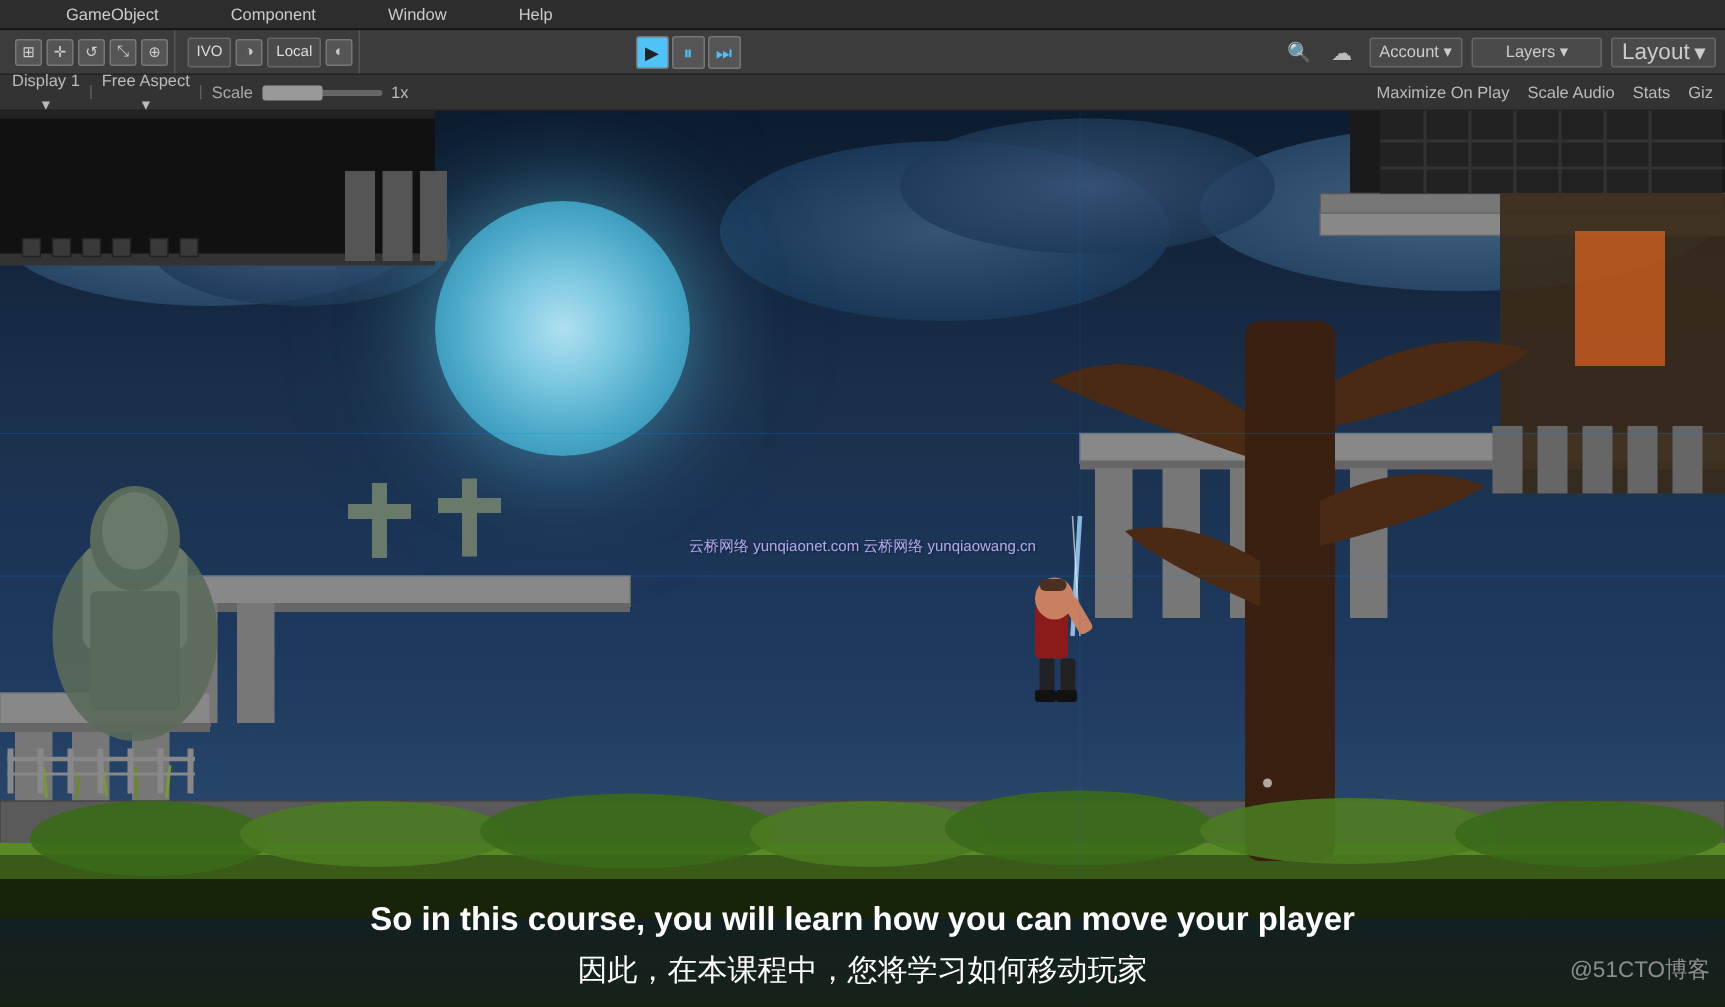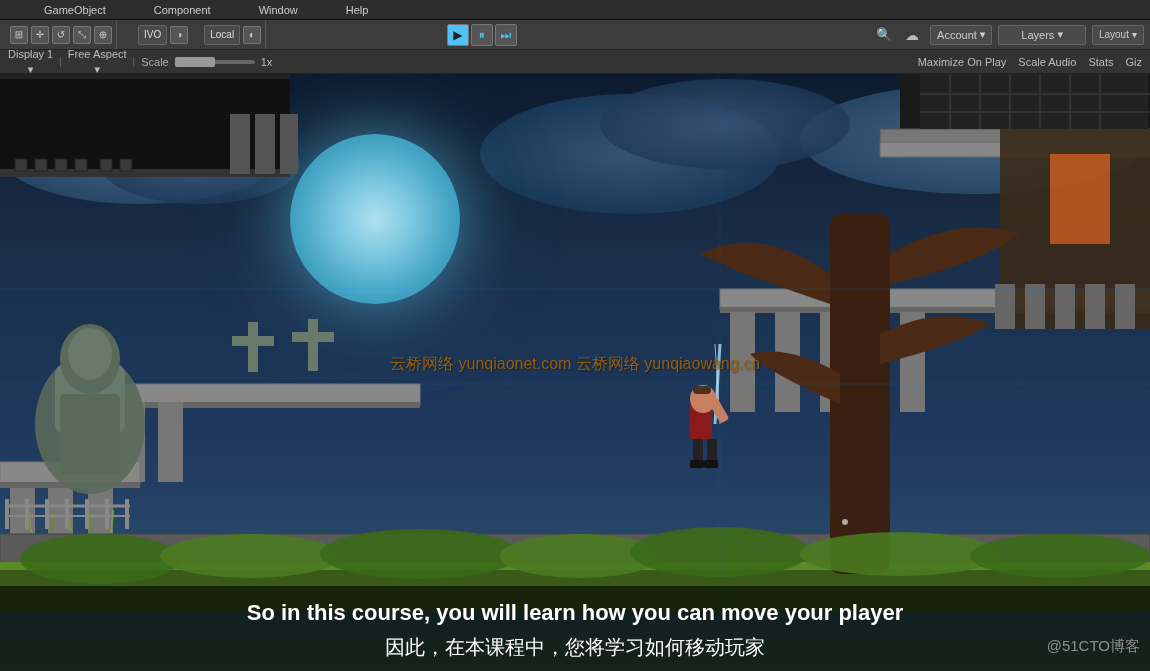--- a/index.html
+++ b/index.html
@@ -38,21 +38,20 @@
       background: #4a4a4a;
       border: 1px solid #666;
       color: #ddd;
       font-size: 10px;
       padding: 2px 5px;
       cursor: pointer;
       border-radius: 2px;
       height: 20px;
       display: flex;
       align-items: center;
-      margin-left: 13px;
     }
 
     .tb-icon {
       width: 18px;
       height: 18px;
       background: #555;
       border: 1px solid #777;
       border-radius: 2px;
       display: flex;
       align-items: center;
@@ -123,21 +122,21 @@
       border: 1px solid #666;
       border-radius: 2px;
       height: 20px;
     }
 
     .layout-btn {
       display: flex;
       align-items: center;
       gap: 3px;
       color: #ccc;
-      font-size: 10px;
+      font-size: 15px;
       cursor: pointer;
       padding: 2px 6px;
       background: #4a4a4a;
       border: 1px solid #666;
       border-radius: 2px;
       height: 20px;
     }
 
     
     #second-bar {
@@ -245,22 +244,22 @@
     .cloud3 { top: 10px; left: 800px; width: 350px; height: 110px; background: radial-gradient(ellipse, #4a6a8a 0%, #2a4a6a 70%); opacity: 0.9; }
     .cloud4 { top: 50px; left: 100px; width: 200px; height: 80px; background: radial-gradient(ellipse, #3a5578 0%, #1e3a58 70%); opacity: 0.8; }
     .cloud5 { top: 5px; left: 600px; width: 250px; height: 90px; background: radial-gradient(ellipse, #3a5578 0%, #1e3a58 70%); opacity: 0.8; }
 
     
     .watermark {
       position: absolute;
       top: 47%;
       left: 50%;
       transform: translate(-50%, -50%);
-      color: #a16207;
-      font-size: 16px;
+      color: #c4b5fd;
+      font-size: 10px;
       font-family: Arial, sans-serif;
       white-space: nowrap;
       opacity: 0.9;
       text-shadow: 1px 1px 2px rgba(0,0,0,0.5);
     }
 
     
     .subtitle-area {
       position: absolute;
       bottom: 0;

